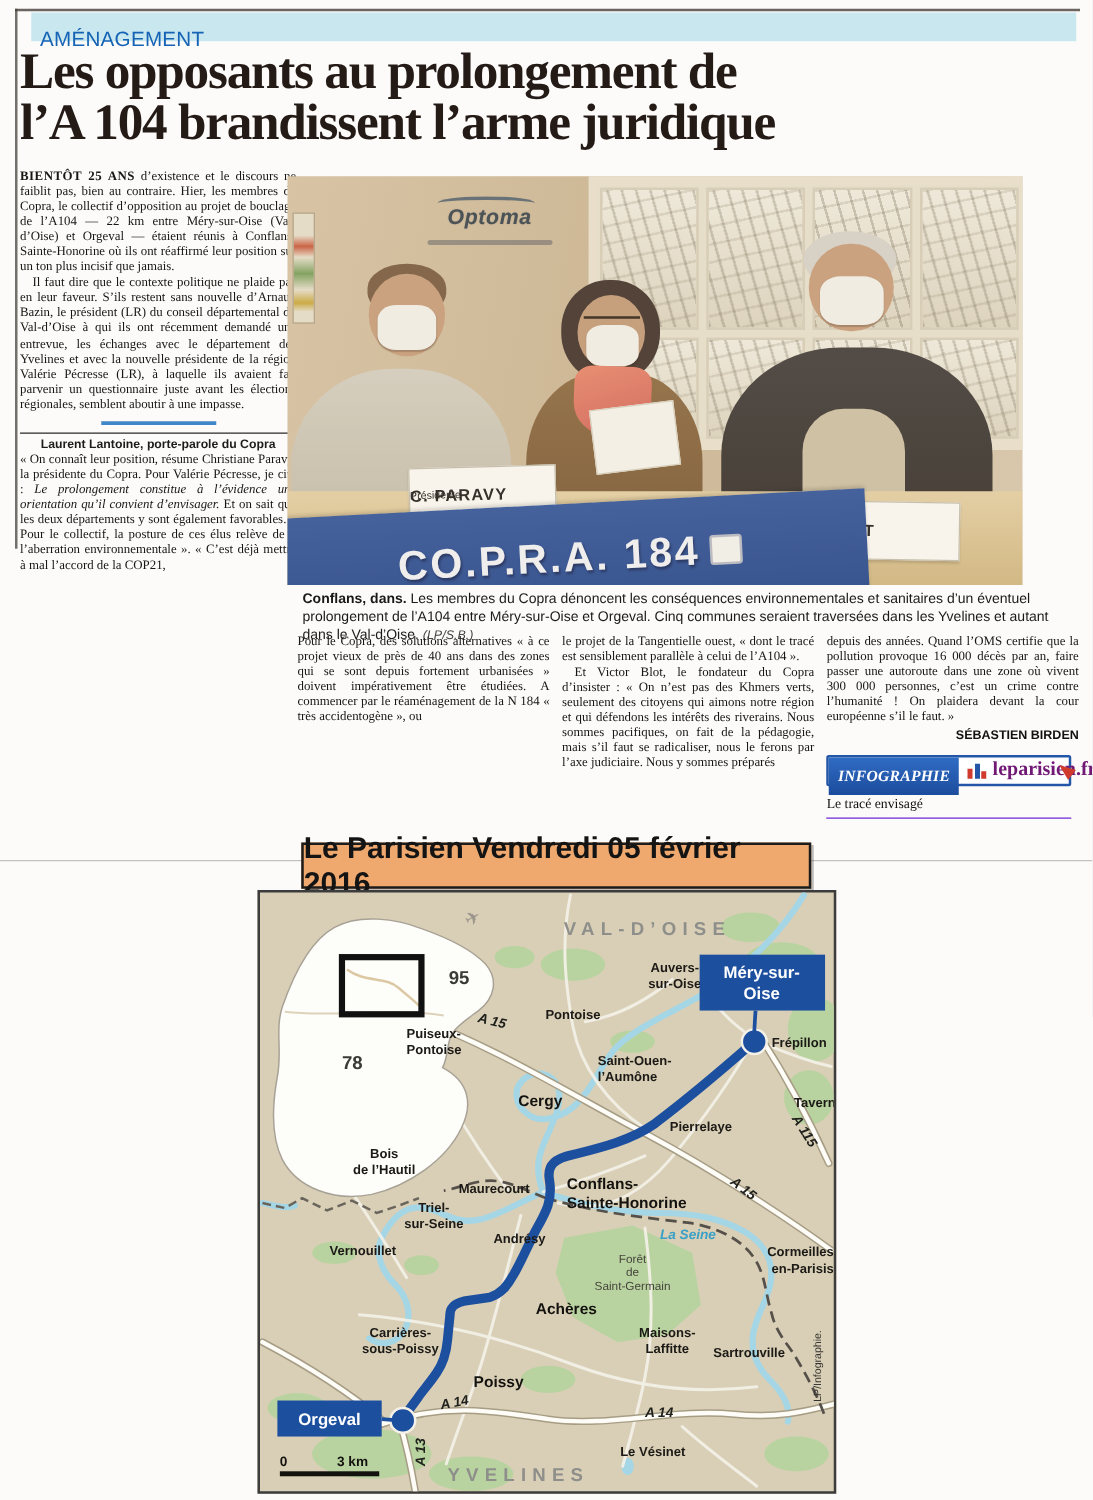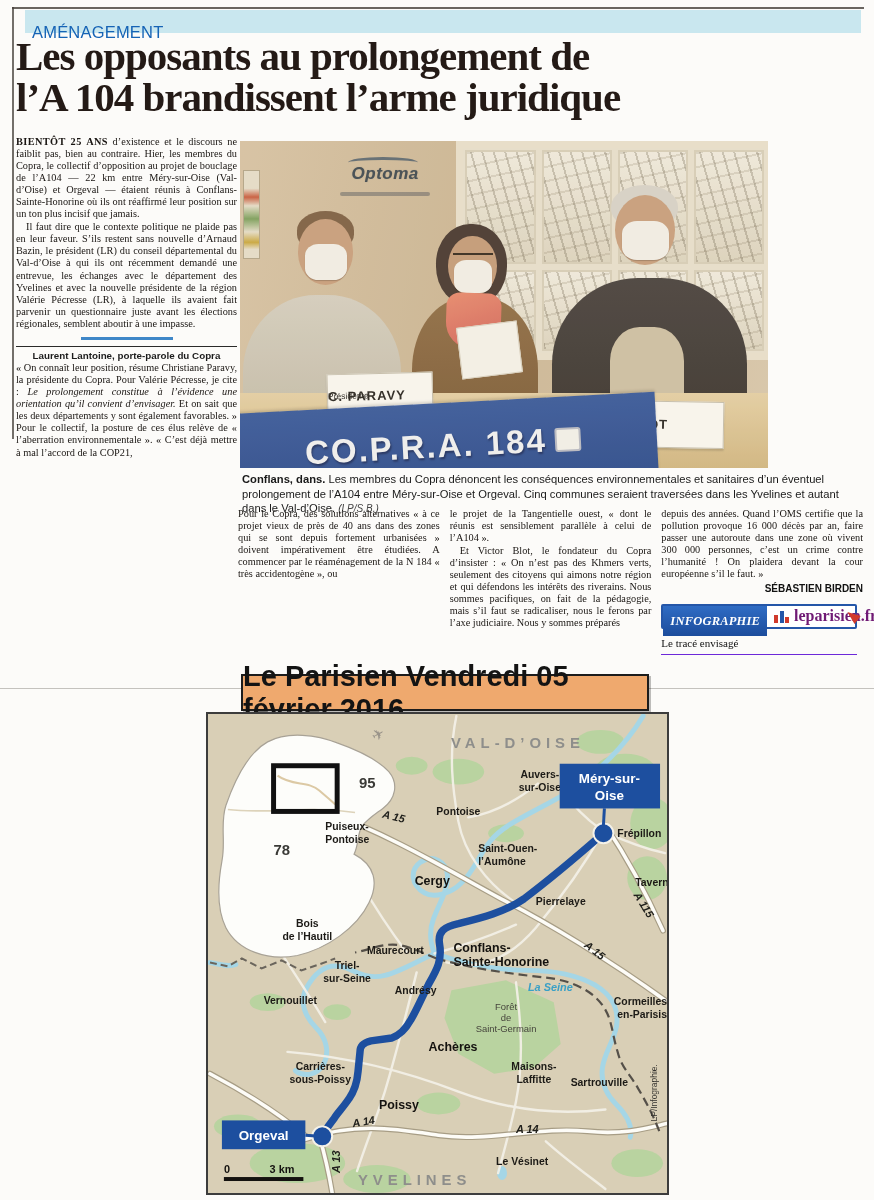--- a/index.html
+++ b/index.html
@@ -22,21 +22,21 @@
   .bodytext p + p { text-indent:10px; margin-top:1px; }
   .col1 { position:absolute; left:16px; top:136px; width:221px; }
   .lead { font-weight:bold; letter-spacing:.4px; }
   .divider-blue { width:92px; height:3px; background:#3f87c8; margin:7px auto 6px auto; }
   .pull-quote { font-family:"Liberation Sans", sans-serif; font-style:italic; font-weight:600; font-size:15.5px; line-height:1.18; color:#20201f; text-align:center; margin:2px 0 4px 0; }
   .quote-rule { height:1px; background:#2a2a2a; margin:3px 0 3px 0; }
   .attribution { font-family:"Liberation Sans", sans-serif; font-size:9.8px; font-weight:bold; color:#1c1c1c; text-align:center; margin-bottom:1px; }
   .ital { font-style:italic; }
 
   
-  .photo { position:absolute; left:240px; top:141px; width:528px; height:327px; background:linear-gradient(100deg,#d8c5a8 0%,#cdb röt999 0%); background:linear-gradient(100deg,#d8c5a8 0%,#ccb797 45%,#d9cab0 100%); overflow:hidden; }
+  .photo { position:absolute; left:230px; top:141px; width:588px; height:327px; background:linear-gradient(100deg,#d8c5a8 0%,#cdb röt999 0%); background:linear-gradient(100deg,#d8c5a8 0%,#ccb797 45%,#d9cab0 100%); overflow:hidden; }
   .photo * { position:absolute; }
   .ph-window { left:41%; top:0; width:60%; height:67%; background:#e9e2d2; border:7px solid #eae2d1; display:grid; grid-template-columns:1fr 1fr 1fr 1fr; grid-template-rows:1.4fr 1fr; gap:6px; padding:2px; }
   .ph-window i { position:static; display:block; background:
      repeating-linear-gradient(74deg, rgba(96,86,66,.28) 0 2px, rgba(0,0,0,0) 2px 11px),
      repeating-linear-gradient(168deg, rgba(120,108,84,.18) 0 2px, rgba(0,0,0,0) 2px 14px),
      linear-gradient(#f2eee3,#ded7c4); border:2px solid #d9d1bd; }
   .ph-poster { left:.6%; top:9%; width:3.2%; height:27%; background:linear-gradient(#e7e0ce 20%, #c95b3f 30%, #e7e0ce 40%, #7ba15e 55%, #e7e0ce 70%, #caa93f 82%, #e7e0ce 90%); border:1px solid #b3a68c; }
   .ph-optoma { left:16.5%; top:7%; width:22%; text-align:center; color:#3c4852; font-weight:bold; font-style:italic; font-size:17px; letter-spacing:.5px; text-shadow:0 0 1px rgba(60,70,80,.4); }
   .ph-optoma:before { content:""; position:absolute; left:18%; top:-7px; width:60%; height:8px; border-top:3px solid #5d6a74; border-radius:50%; }
   .ph-optoma-sub { left:19%; top:15.5%; width:17%; height:4px; background:rgba(70,80,90,.45); border-radius:2px; }
@@ -87,21 +87,21 @@
   .ib-chart b { display:block; width:4px; }
   .ib-b1 { height:8px; background:#d03a2c; } .ib-b2 { height:12px; background:#2456a8; } .ib-b3 { height:6px; background:#d03a2c; }
   .ib-url { color:#701a75; font-weight:bold; font-size:16px; display:flex; align-items:center; }
   .ib-cursor { position:absolute; right:-4px; top:5px; width:0; height:0; border-left:13px solid #d03a2c; border-top:5px solid transparent; border-bottom:5px solid transparent; transform:rotate(-142deg); }
   .trace-heading { margin-top:8px; font-size:11px; font-weight:normal; color:#101010; border-bottom:1px solid #6d28d9; padding-bottom:4px; width:196px; }
 
   .page-rule { position:absolute; left:0; top:688px; width:874px; height:1px; background:#c4c2be; }
 
   
   .date-banner { position:absolute; left:241px; top:674px; width:408px; height:37px; background:#efa96e; border:2px solid #1c1c1c; display:flex; align-items:center; justify-content:center; box-shadow:2px 2px 0 rgba(0,0,0,.25); }
-  .date-banner span { font-size:29px; font-weight:bold; color:#141414; }
+  .date-banner span { font-size:24px; font-weight:bold; color:#141414; }
 
   
   .map-figure { position:absolute; left:206px; top:712px; width:463px; height:483px; border:2px solid #3c3c3c; background:#d9cfb6; }
   .map-figure svg { display:block; width:100%; height:100%; }
   svg text { font-family:"Liberation Sans", sans-serif; }
   .t-town { font-size:10.5px; font-weight:bold; fill:#1c1a16; }
   .t-big { font-size:12.5px; font-weight:bold; fill:#14120f; }
   .t-region { font-size:15px; font-weight:bold; fill:#8e8e8b; letter-spacing:5px; }
   .t-road { font-size:11px; font-weight:bold; font-style:italic; fill:#20201c; }
   .t-river { font-size:11px; font-weight:bold; font-style:italic; fill:#3aa0c6; }
@@ -188,21 +188,21 @@
 
   <div class="caption">
     <span class="cap-lead">Conflans, dans.</span><span> Les membres du Copra dénoncent les conséquences environnementales et sanitaires d’un éventuel prolongement de l’A104 entre Méry-sur-Oise et Orgeval. Cinq communes seraient traversées dans les Yvelines et autant dans le Val-d’Oise. </span><span class="cap-credit">(LP/S.B.)</span>
   </div>
 
   <div class="cols-lower">
     <div class="colx bodytext">
       <p>Pour le Copra, des solutions alternatives « à ce projet vieux de près de 40 ans dans des zones qui se sont depuis fortement urbanisées » doivent impérativement être étudiées. A commencer par le réaménagement de la N 184 « très accidentogène », ou</p>
     </div>
     <div class="colx bodytext">
-      <p>le projet de la Tangentielle ouest, « dont le réunis est sensiblement parallèle à celui de l’A104 ».</p>
+      <p>le projet de la Tangentielle ouest, « dont le tracé est sensiblement parallèle à celui de l’A104 ».</p>
       <p>Et Victor Blot, le fondateur du Copra d’insister : « On n’est pas des Khmers verts, seulement des citoyens qui aimons notre région et qui défendons les intérêts des riverains. Nous sommes pacifiques, on fait de la pédagogie, mais s’il faut se radicaliser, nous le ferons par l’axe judiciaire. Nous y sommes préparés</p>
     </div>
     <div class="colx bodytext">
       <p>depuis des années. Quand l’OMS certifie que la pollution provoque 16 000 décès par an, faire passer une autoroute dans une zone où vivent 300 000 personnes, c’est un crime contre l’humanité ! On plaidera devant la cour européenne s’il le faut. »</p>
       <div class="byline">SÉBASTIEN BIRDEN</div>
       <div class="info-badge">
         <div class="ib-left">INFOGRAPHIE</div>
         <div class="ib-chart">
             <b class="ib-b1"></b>
             <b class="ib-b2"></b>

